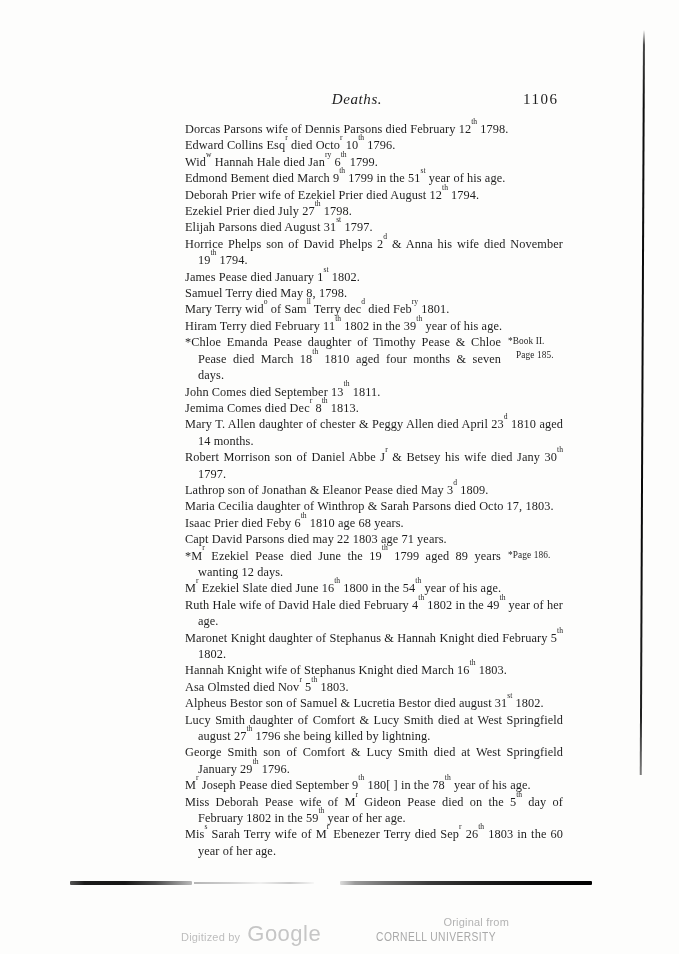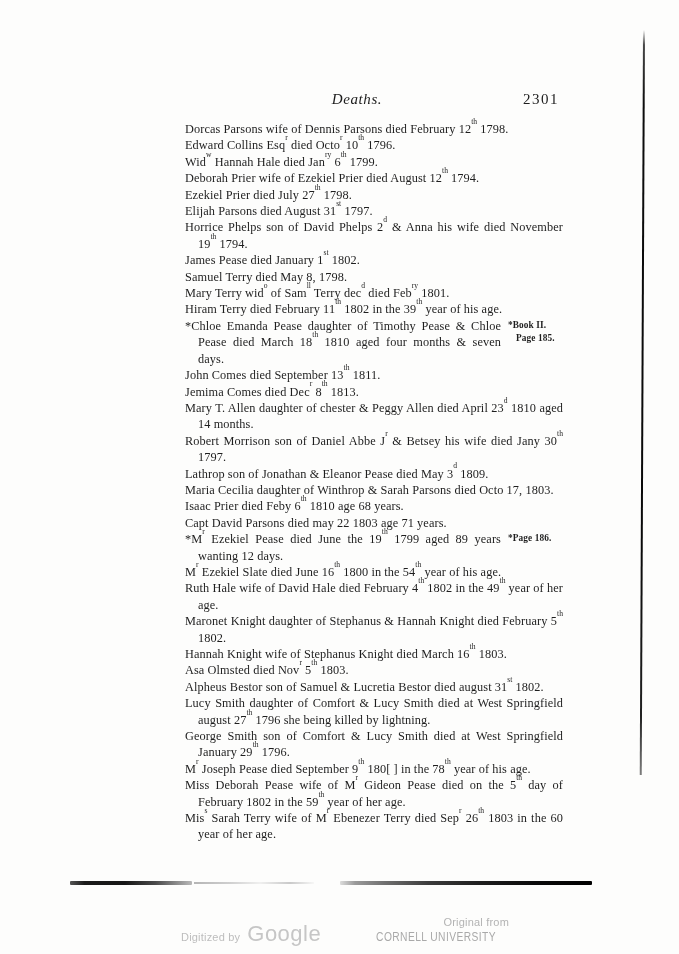--- a/index.html
+++ b/index.html
@@ -35,21 +35,21 @@
     text-align:justify;
     padding-left:13px;text-indent:-13px;
     position:relative;
   }
   .entry.has-note{padding-right:62px;}
   .entry sup{
     font-size:.62em;line-height:0;position:relative;top:-4px;letter-spacing:0;margin-top:20px;
   }
   .margin-note{
     position:absolute;left:323px;top:1px;width:62px;
-    font-size:9.3px;line-height:13.5px;font-weight:700;
+    font-size:9.3px;line-height:13.5px;font-weight:400;
     text-align:left;text-indent:0;color:#1e1e1e;letter-spacing:.1px;
     white-space:nowrap;
   }
   .margin-note .note-line{text-indent:0;}
   .margin-note .note-line + .note-line{padding-left:8px;}
   
   .edge-line{
     position:absolute;left:643px;top:30px;width:2px;height:745px;
     background:linear-gradient(to bottom,
       rgba(10,10,10,0) 0%, rgba(10,10,10,.75) 2%, #0c0c0c 10%,
@@ -94,26 +94,27 @@
     transform:scaleX(.82);transform-origin:center;
     letter-spacing:.5px;white-space:nowrap;
   }
 </style>
 </head>
 <body>
 
 <div class="page">
 
   <div class="running-title">Deaths.</div>
-  <div class="page-number">2301</div>
+  <div class="page-number">1106</div>
 
   <div class="records">
       <div class="entry">Dorcas Parsons wife of Dennis Parsons died February 12<sup>th</sup> 1798.</div>
       <div class="entry">Edward Collins Esq<sup>r</sup> died Octo<sup>r</sup> 10<sup>th</sup> 1796.</div>
       <div class="entry">Wid<sup>w</sup> Hannah Hale died Jan<sup>ry</sup> 6<sup>th</sup> 1799.</div>
+      <div class="entry">Edmond Bement died March 9<sup>th</sup> 1799 in the 51<sup>st</sup> year of his age.</div>
       <div class="entry">Deborah Prier wife of Ezekiel Prier died August 12<sup>th</sup> 1794.</div>
       <div class="entry">Ezekiel Prier died July 27<sup>th</sup> 1798.</div>
       <div class="entry">Elijah Parsons died August 31<sup>st</sup> 1797.</div>
       <div class="entry">Horrice Phelps son of David Phelps 2<sup>d</sup> &amp; Anna his wife died November 19<sup>th</sup> 1794.</div>
       <div class="entry">James Pease died January 1<sup>st</sup> 1802.</div>
       <div class="entry">Samuel Terry died May 8, 1798.</div>
       <div class="entry">Mary Terry wid<sup>o</sup> of Sam<sup>ll</sup> Terry dec<sup>d</sup> died Feb<sup>ry</sup> 1801.</div>
       <div class="entry">Hiram Terry died February 11<sup>th</sup> 1802 in the 39<sup>th</sup> year of his age.</div>
       <div class="entry has-note">*Chloe Emanda Pease daughter of Timothy Pease &amp; Chloe Pease died March 18<sup>th</sup> 1810 aged four months &amp; seven days.<span class="margin-note">
           <div class="note-line">*Book II.</div>

